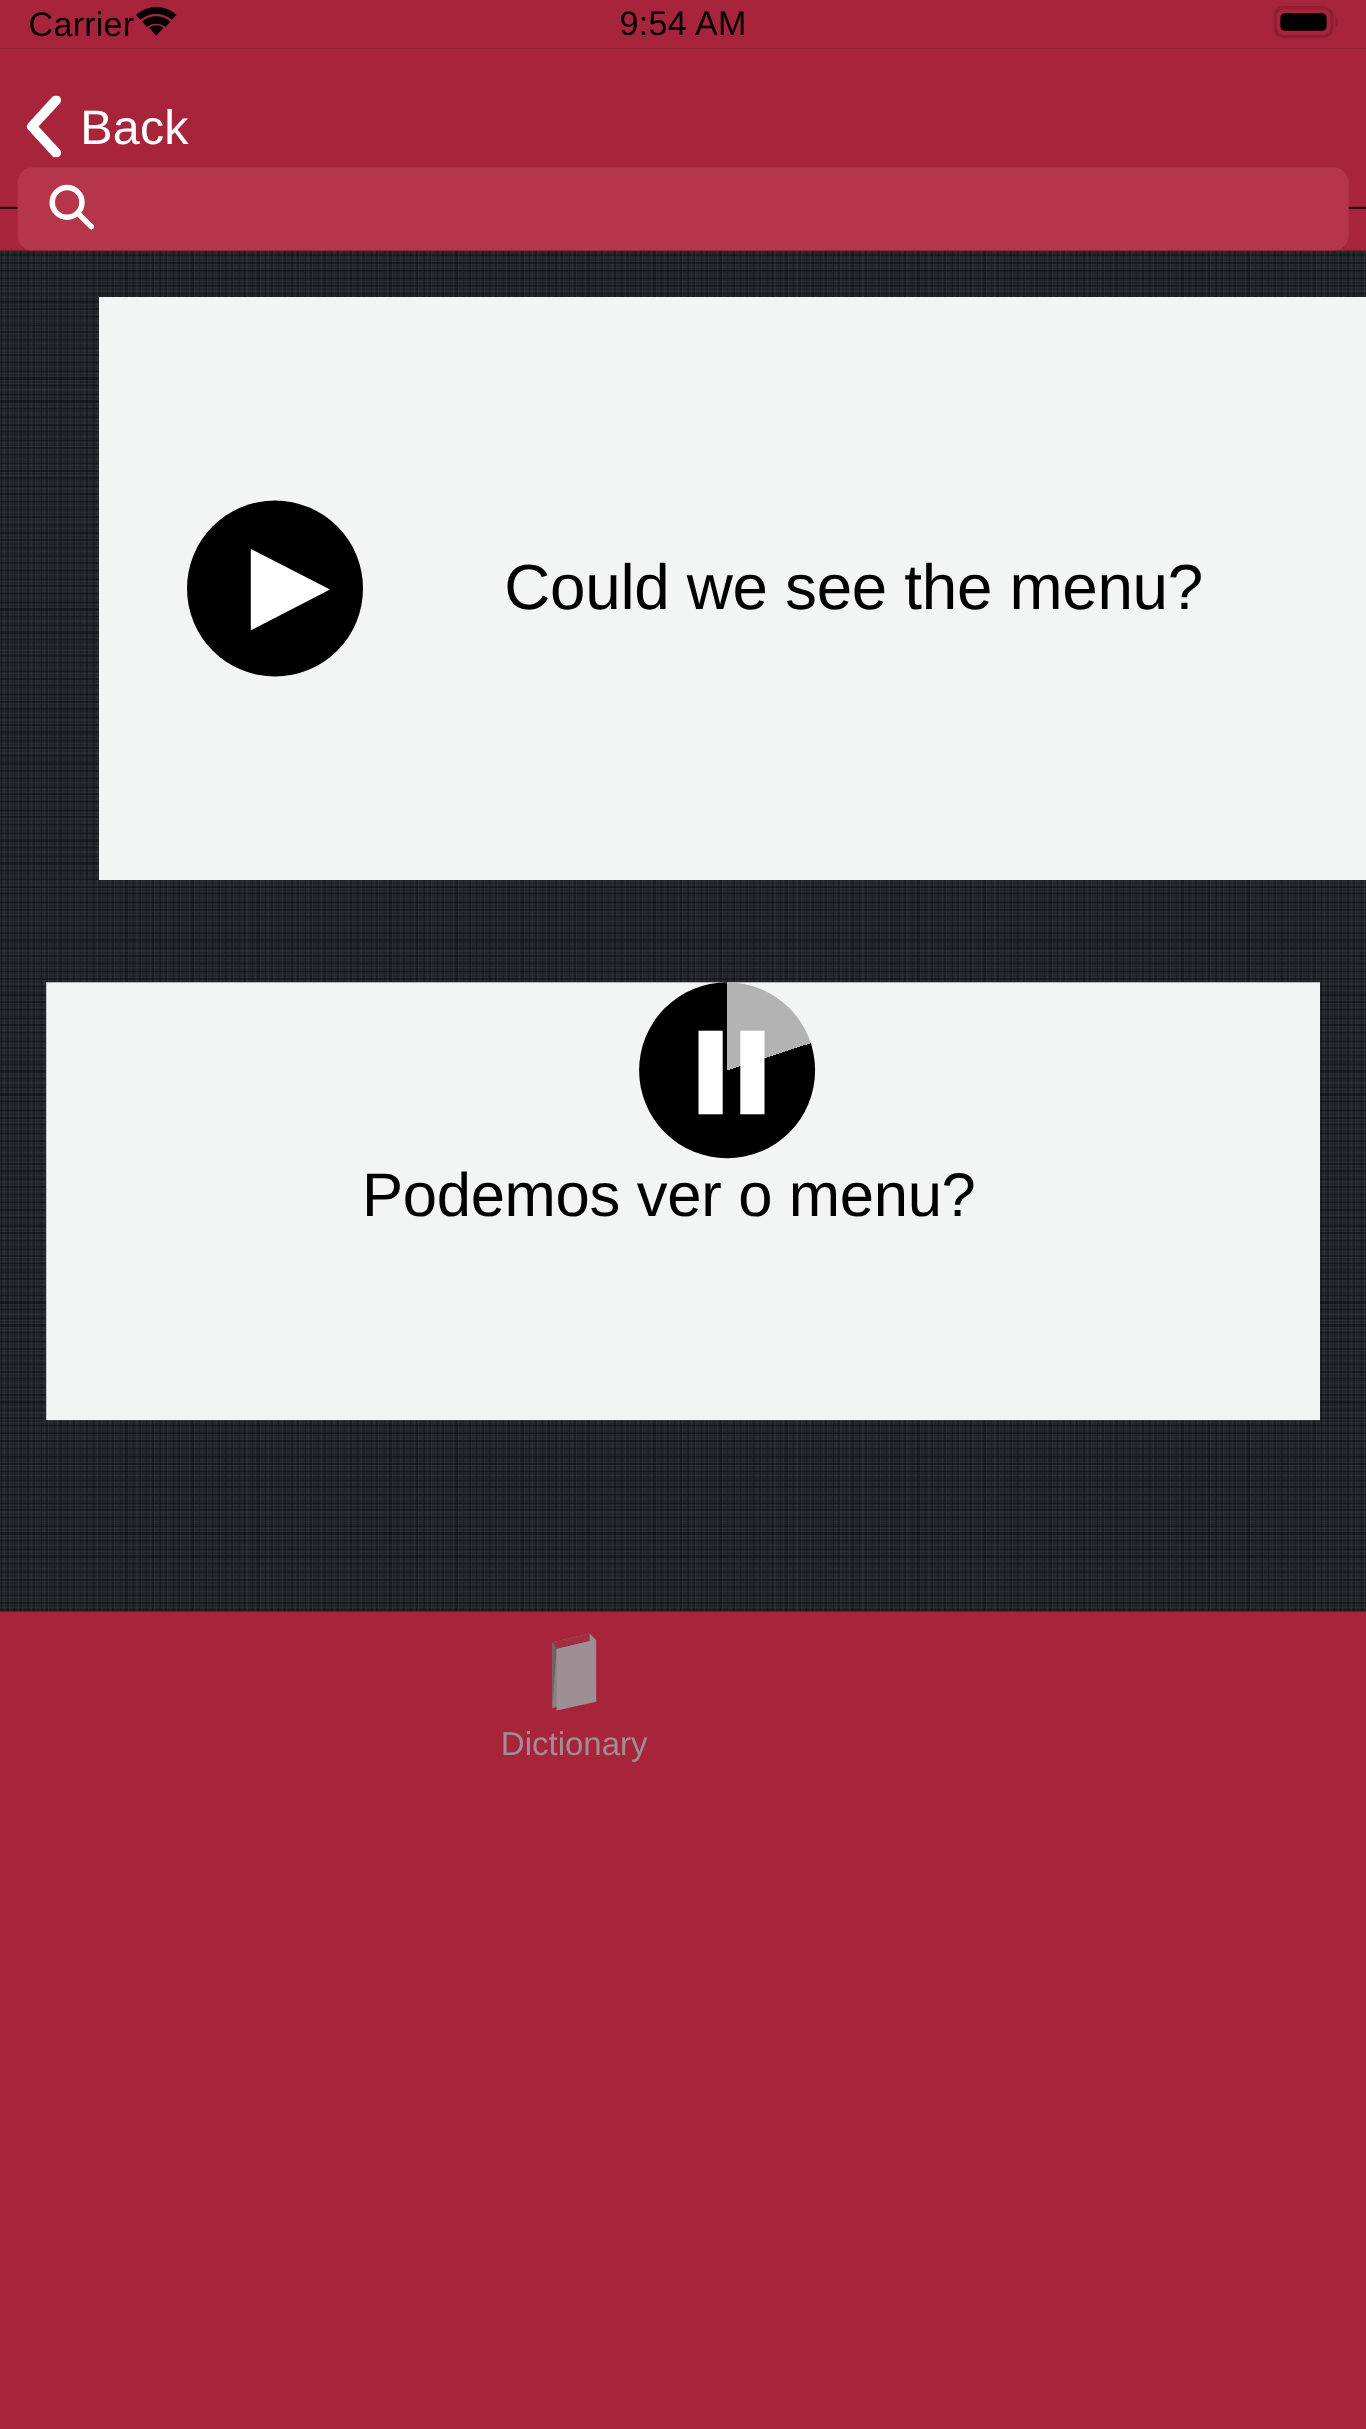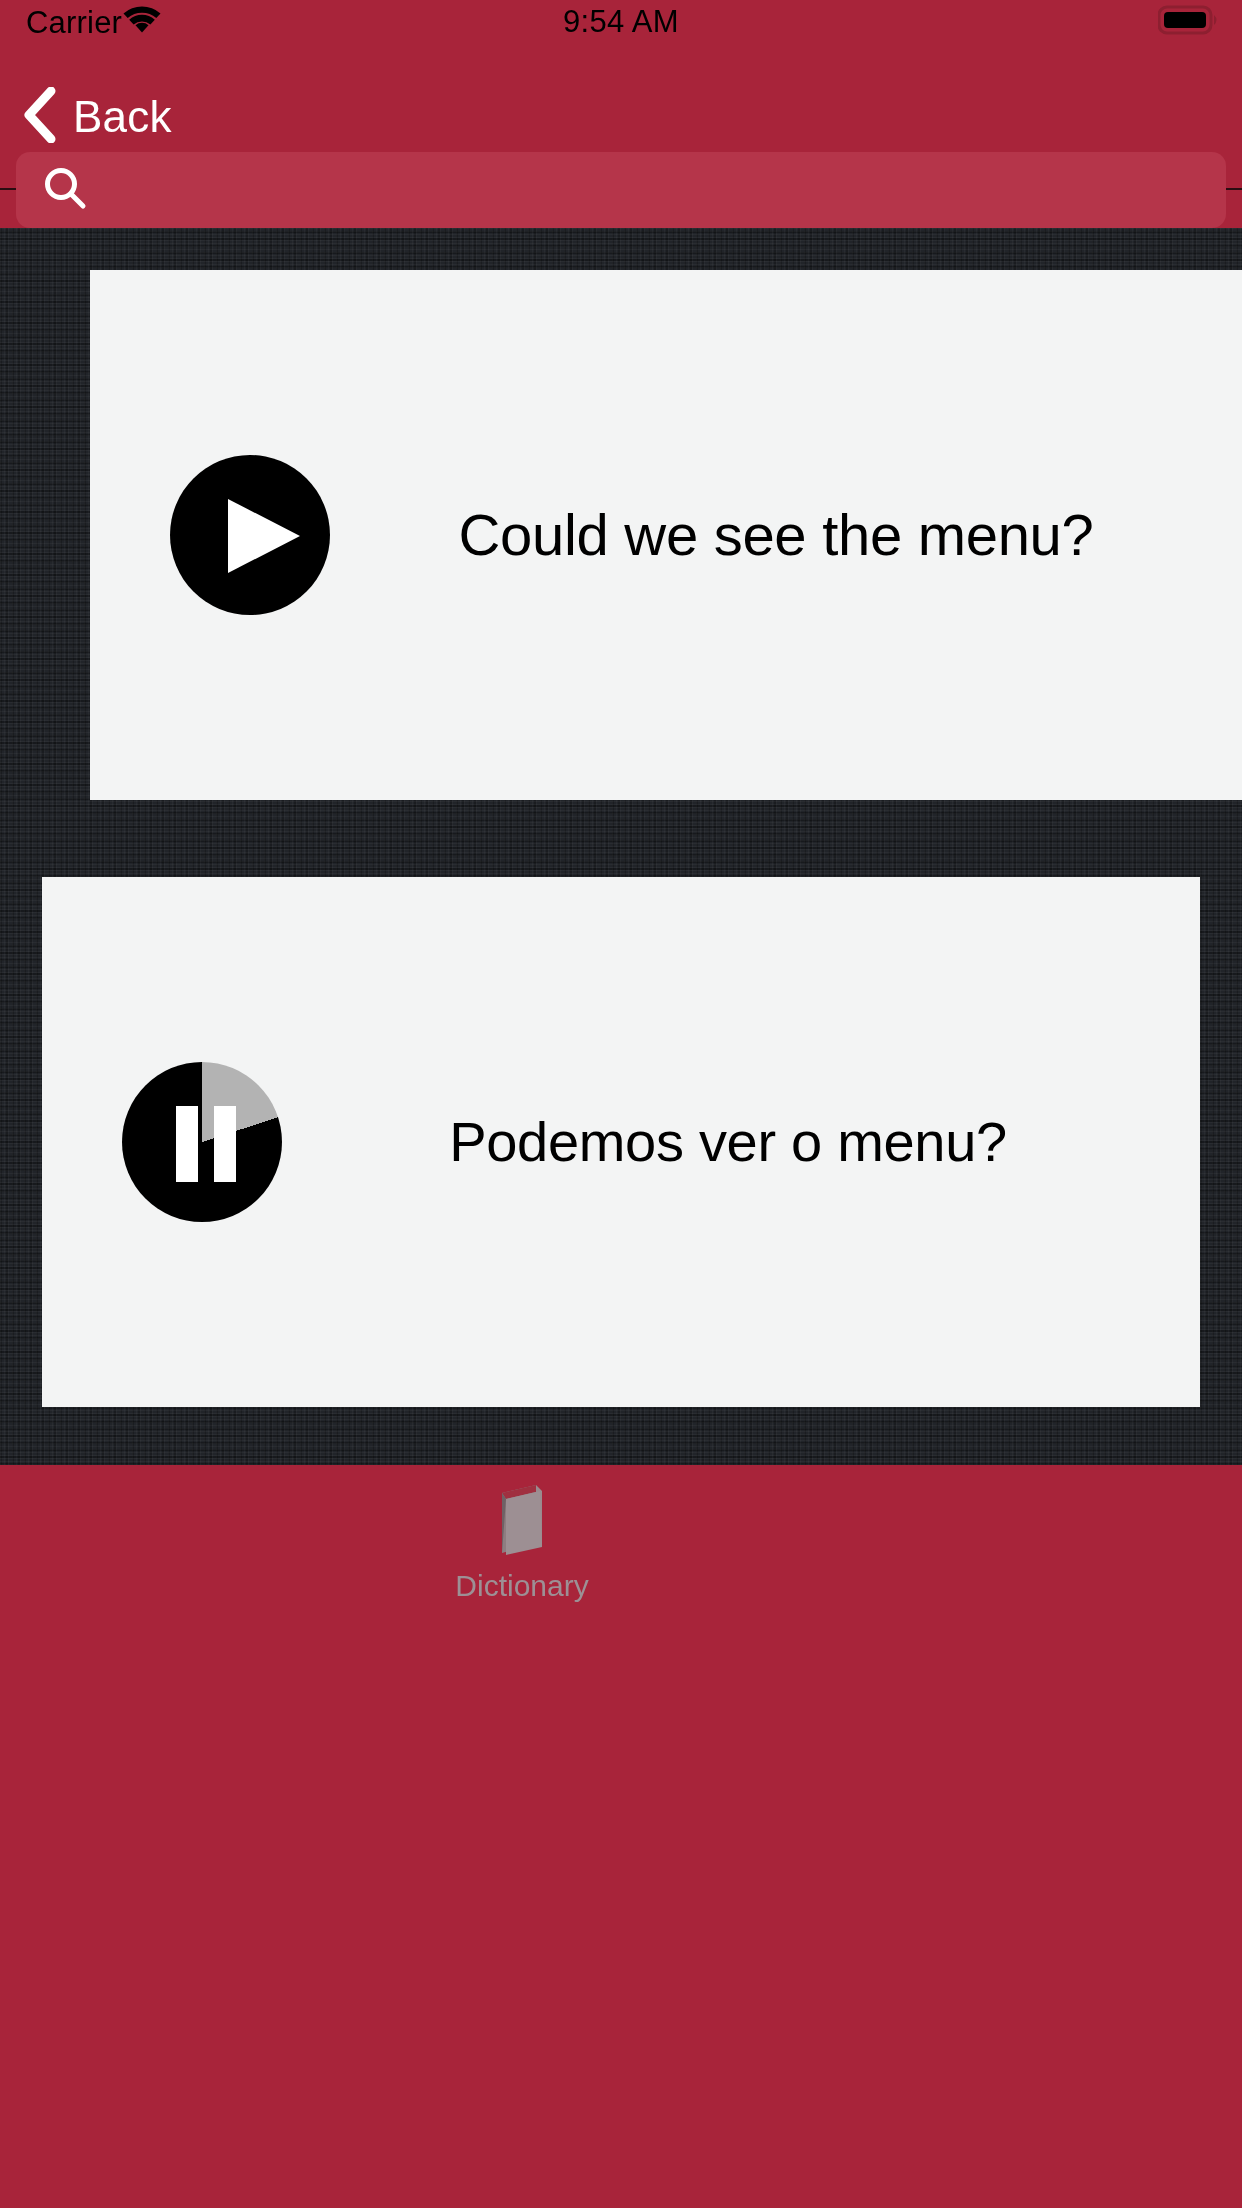--- a/index.html
+++ b/index.html
@@ -71,21 +71,21 @@
       repeating-linear-gradient(90deg,  rgba(0,0,0,.22) 0 2px, rgba(0,0,0,0) 2px 6px);
     overflow:hidden;
   }
 
   .phrase-card{
     position:absolute; left:42px; width:1158px;
     background:#f3f4f4;
     display:flex; align-items:center;
   }
   #card-source{ top:42px;  height:530px;margin-left:48px; }
-  #card-target{ top:649px; height:530px; }
+  #card-target{ top:665px; height:398px;flex-direction:column; }
 
   .audio-btn{
     position:relative;
     width:160px; height:160px;
     margin-left:80px;
     flex:0 0 160px;
     border-radius:50%;
     cursor:pointer;
   }
   

